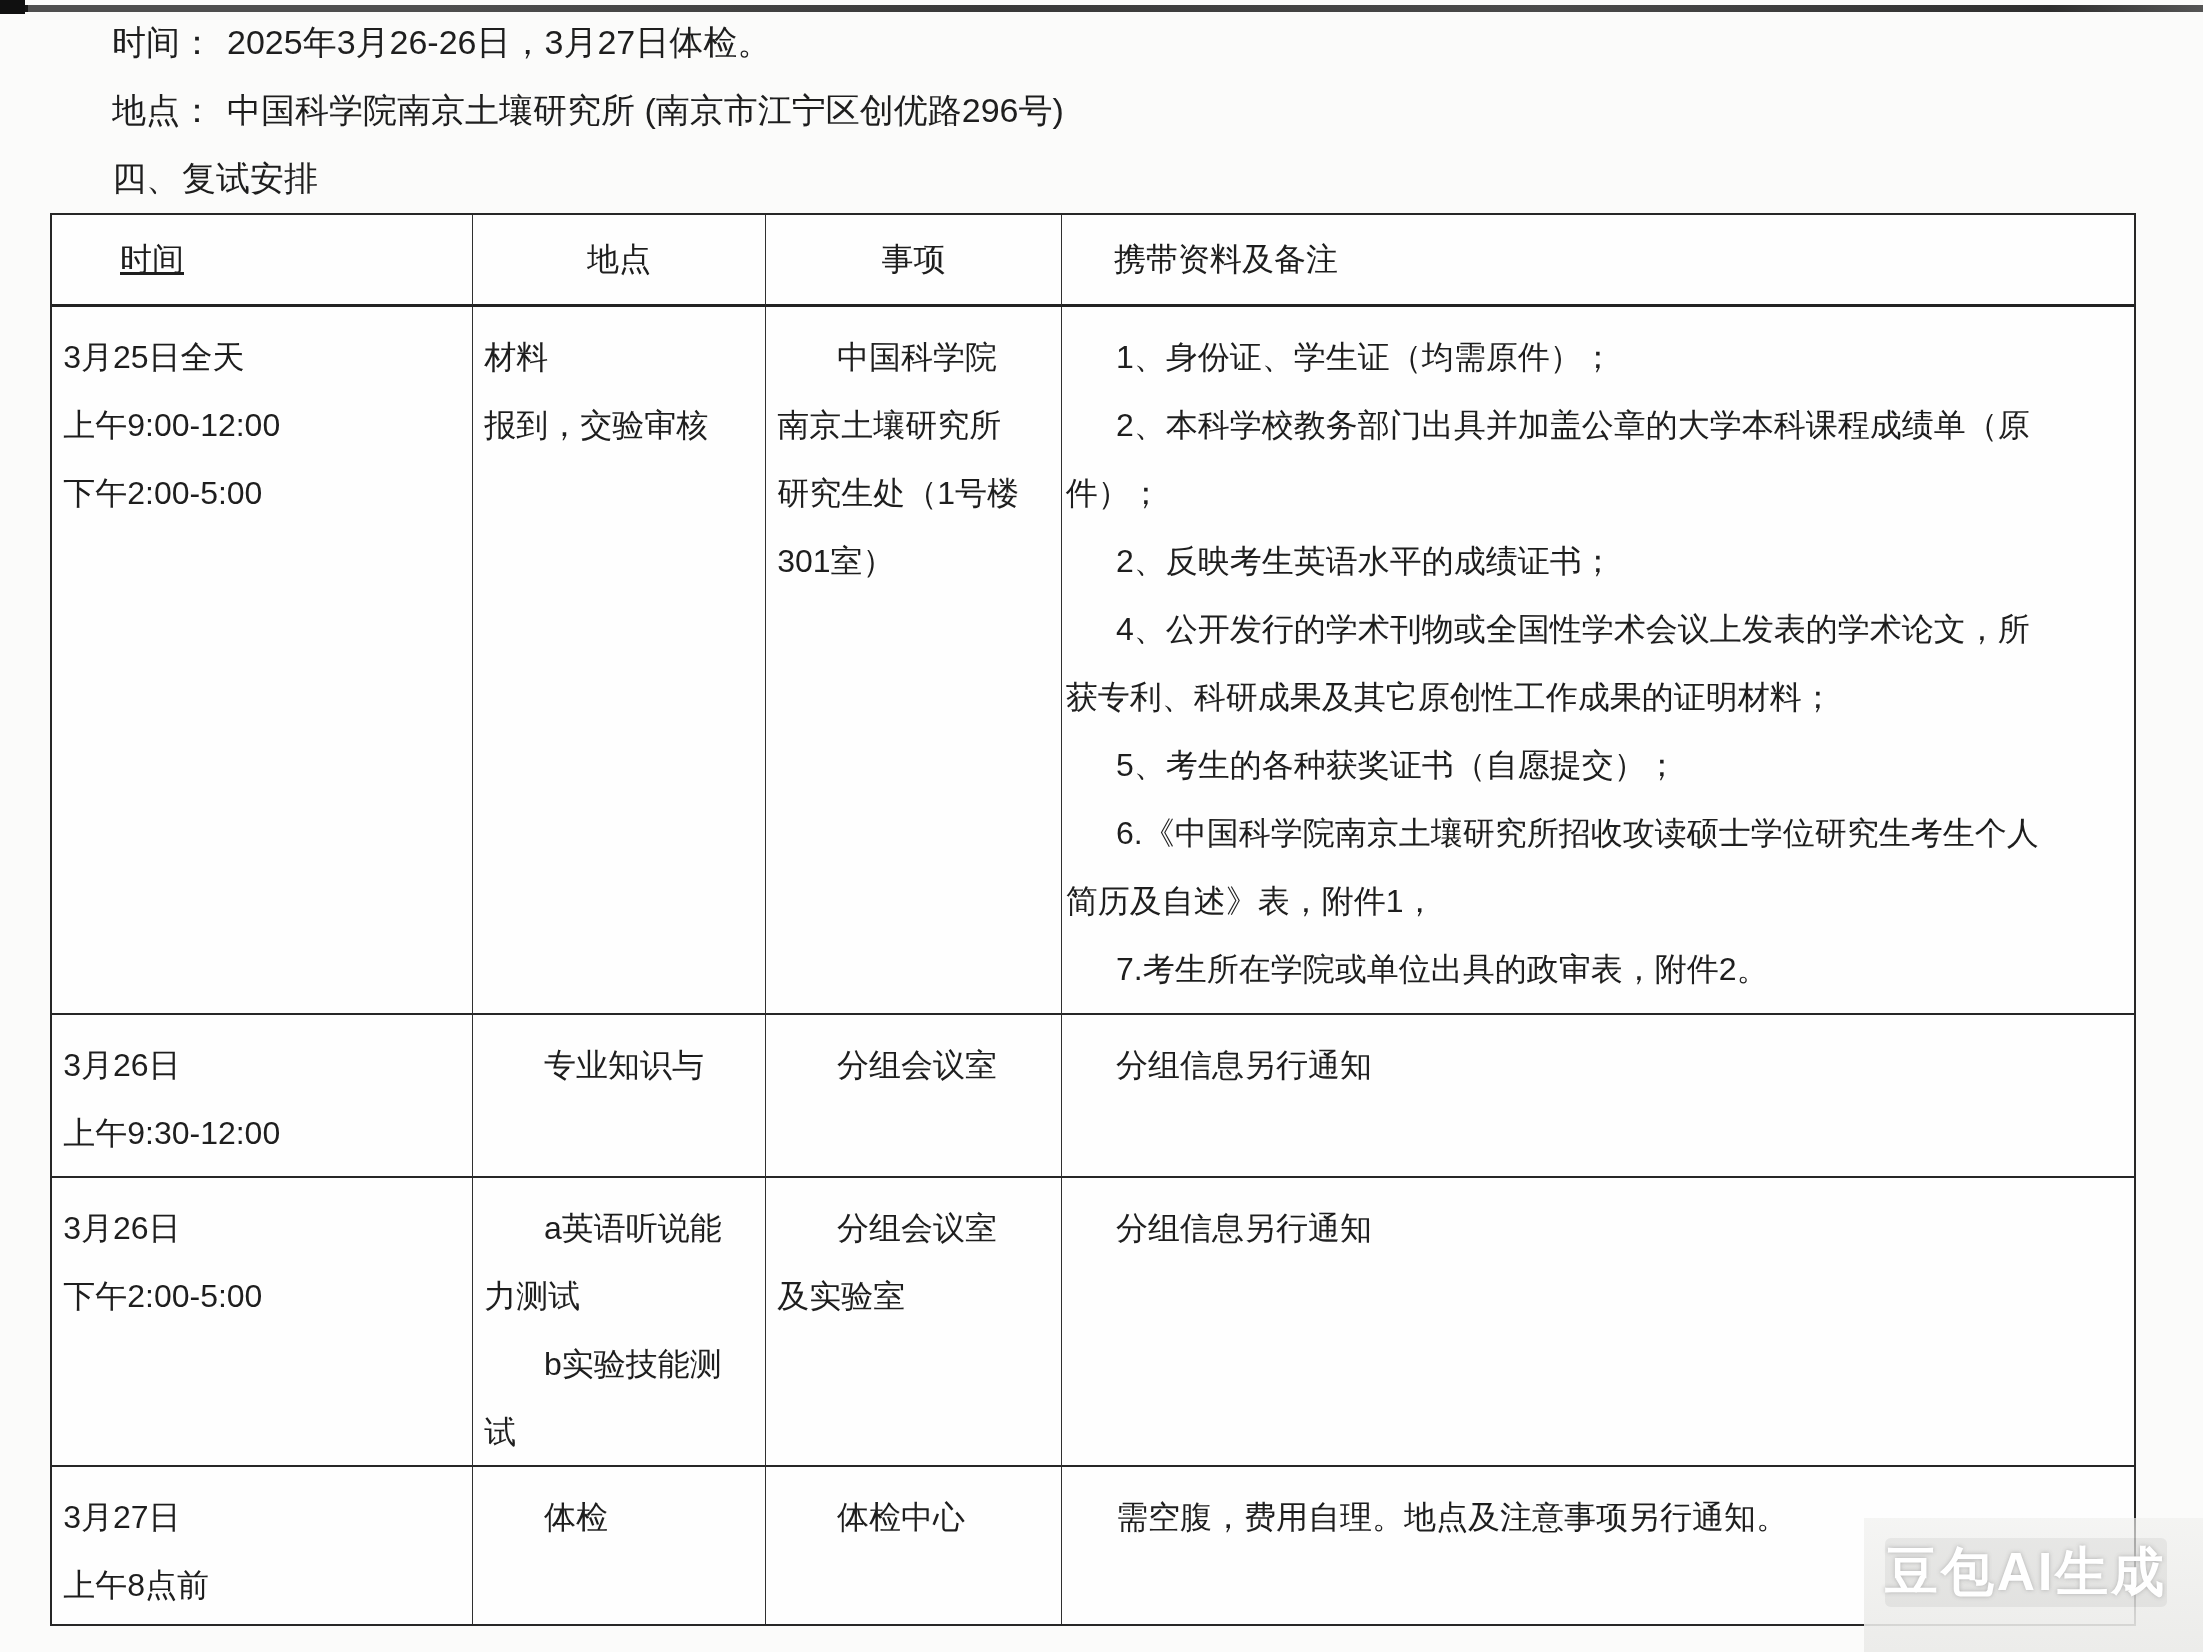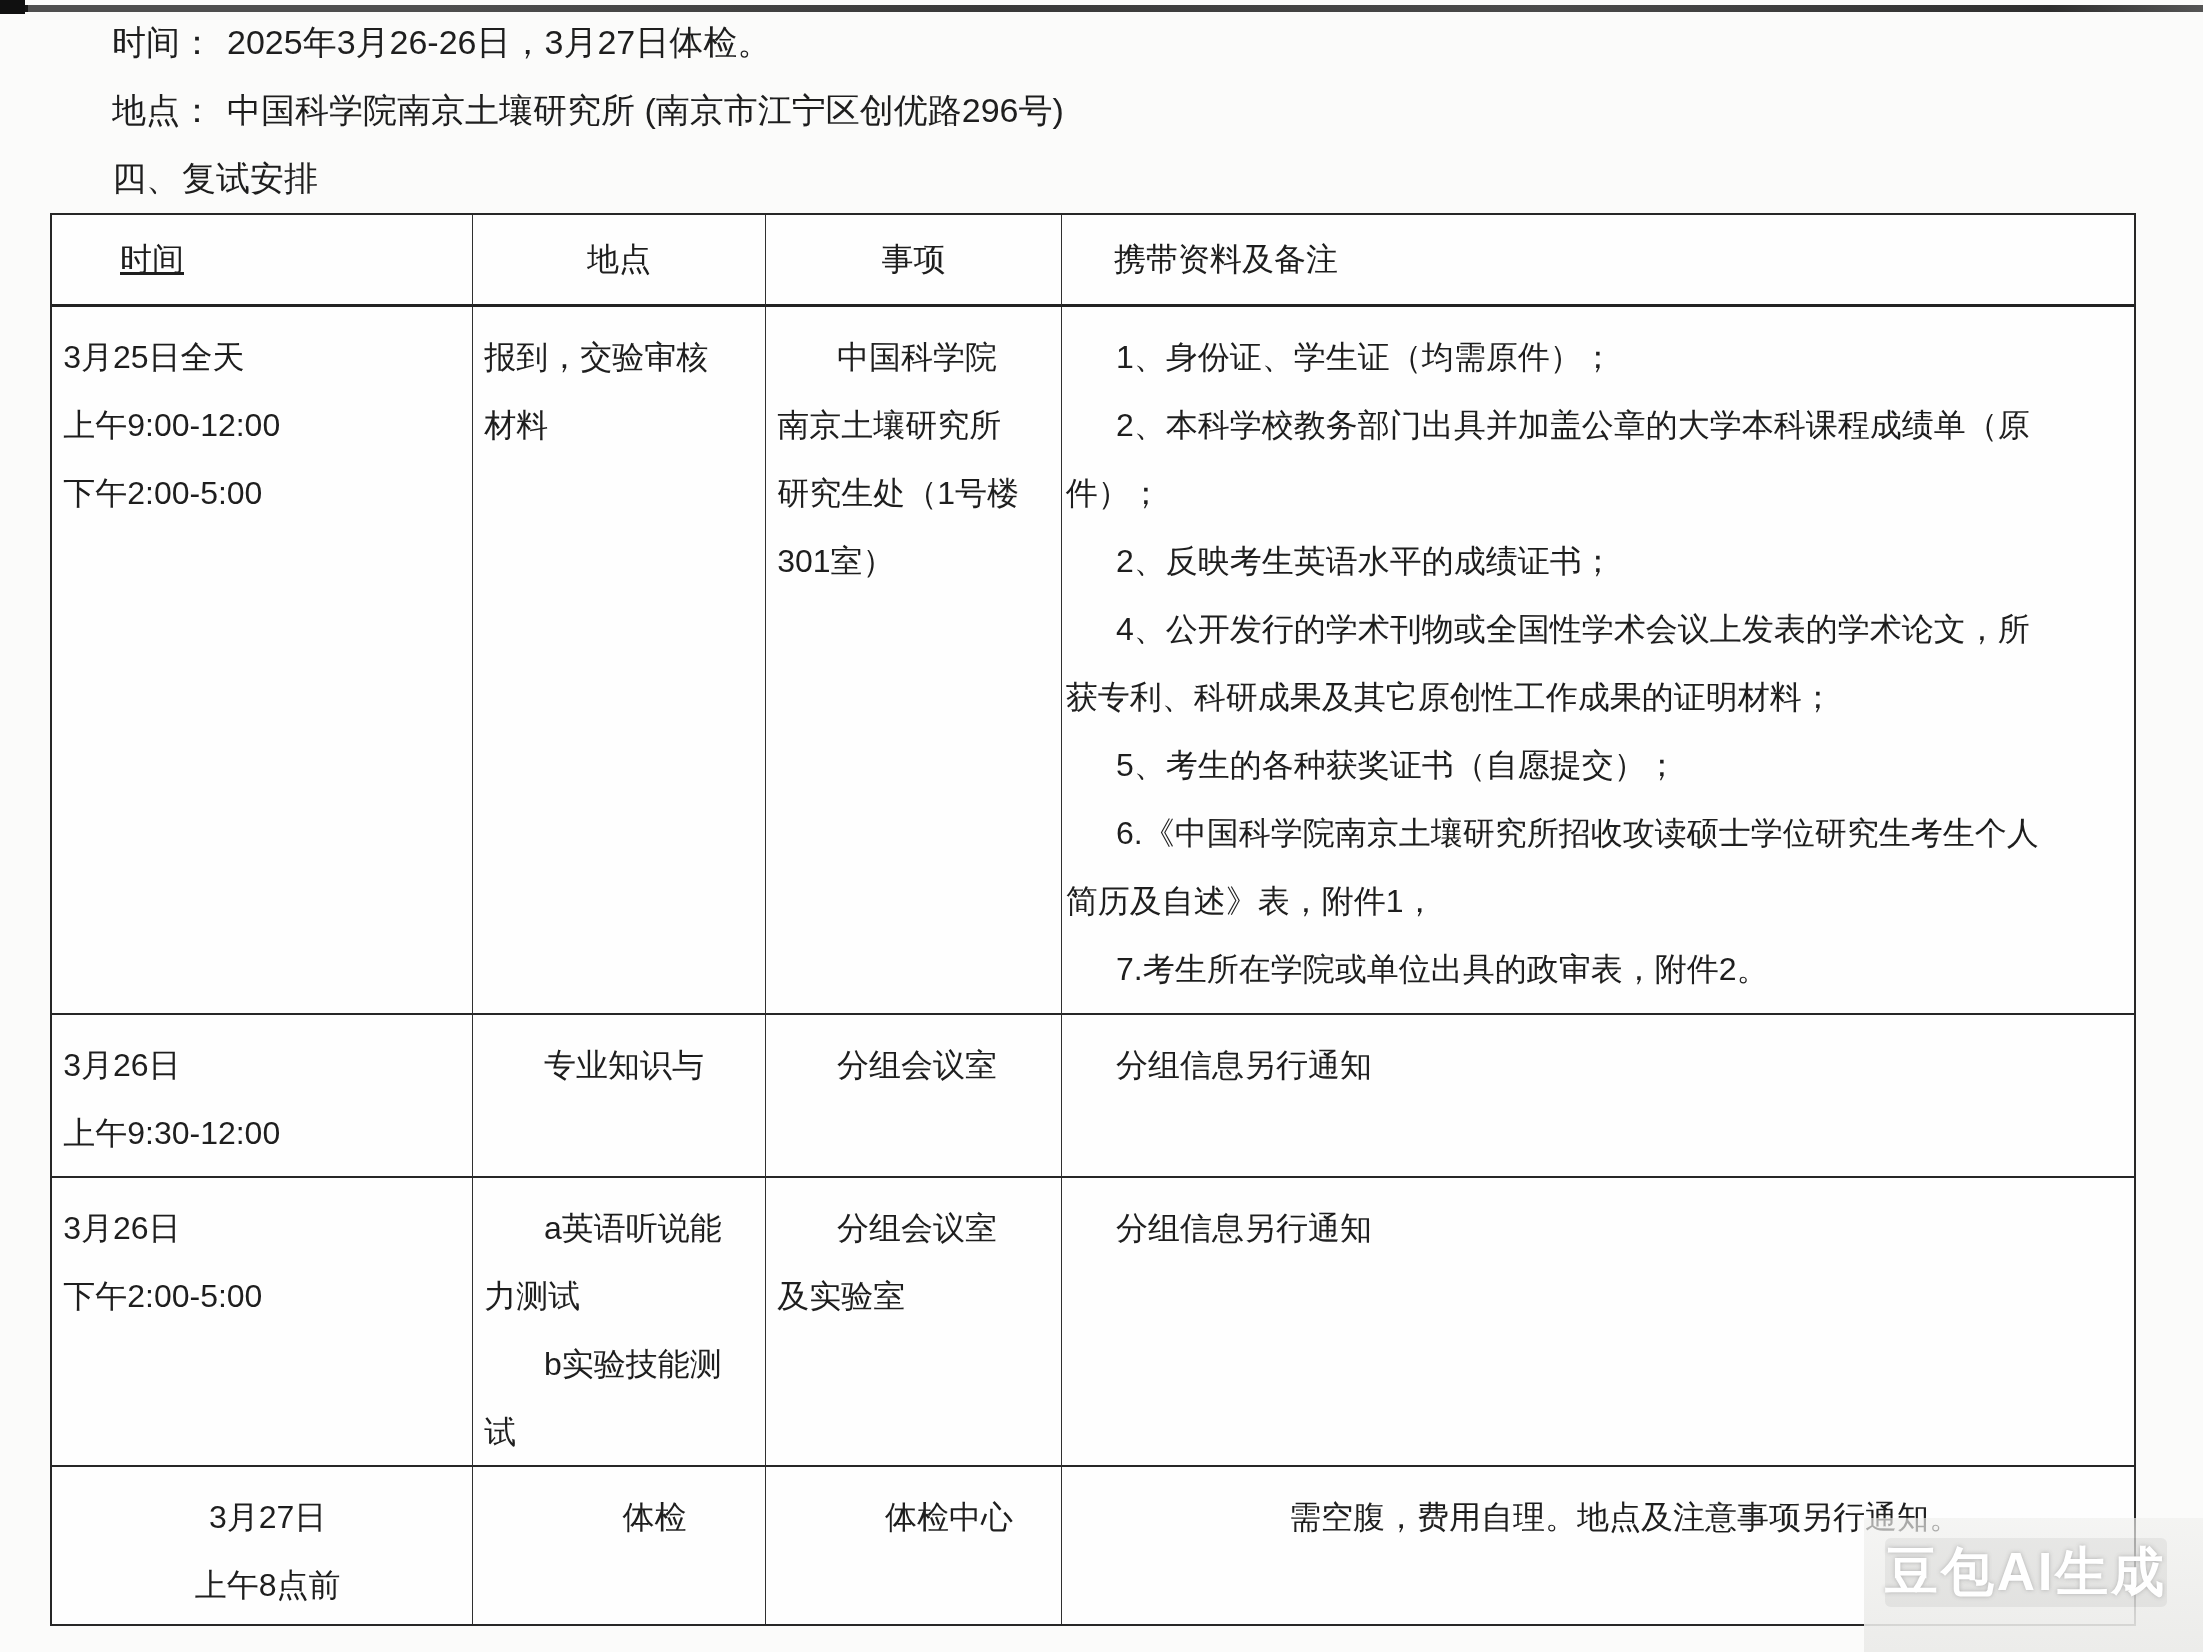--- a/index.html
+++ b/index.html
@@ -25,21 +25,21 @@
   .tbl{
     position:absolute;left:50px;top:213px;
     display:grid;
     grid-template-columns:421px 293px 296px 1072px;
     grid-template-rows:92px 708px 163px 289px 157px;
     border:2.8px solid #272727;
     background:#fefefe;
   }
   .td{box-sizing:border-box;border-right:1.9px solid #303030;border-bottom:2.8px solid #272727;padding-top:16px;overflow:hidden;}
   .td.cLast{border-right:none;}
-  .td.rLast{border-bottom:none;text-align:center;}
+  .td.rLast{border-bottom:none;}
   .th{display:flex;align-items:center;padding-top:0;font-size:32px;border-bottom:3.7px solid #222;}
   .th.h1{padding-left:68px;text-decoration:underline;}
   .th.h2,.th.h3{justify-content:center;}
   .th.h4{padding-left:52px;}
 
   .ln{height:68px;line-height:68px;font-size:32px;padding-left:11.2px;white-space:nowrap;}
   .ln.ind{padding-left:71px;}
   .notes .ln{padding-left:3.7px;}
   .notes .ln.ind{padding-left:54px;}
 
@@ -76,22 +76,22 @@
   <div class="td th h3">地点</div>
   <div class="td th h2">事项</div>
   <div class="td th h4 cLast">携带资料及备注</div>
 
   <div class="td">
     <div class="ln">3月25日全天</div>
     <div class="ln">上午9:00-12:00</div>
     <div class="ln">下午2:00-5:00</div>
   </div>
   <div class="td">
+    <div class="ln">材料</div>
     <div class="ln">报到，交验审核</div>
-    <div class="ln">材料</div>
   </div>
   <div class="td">
     <div class="ln ind">中国科学院</div>
     <div class="ln">南京土壤研究所</div>
     <div class="ln">研究生处（1号楼</div>
     <div class="ln">301室）</div>
   </div>
   <div class="td cLast notes">
     <div class="ln ind">1、身份证、学生证（均需原件）；</div>
     <div class="ln ind">2、本科学校教务部门出具并加盖公章的大学本科课程成绩单（原</div>

